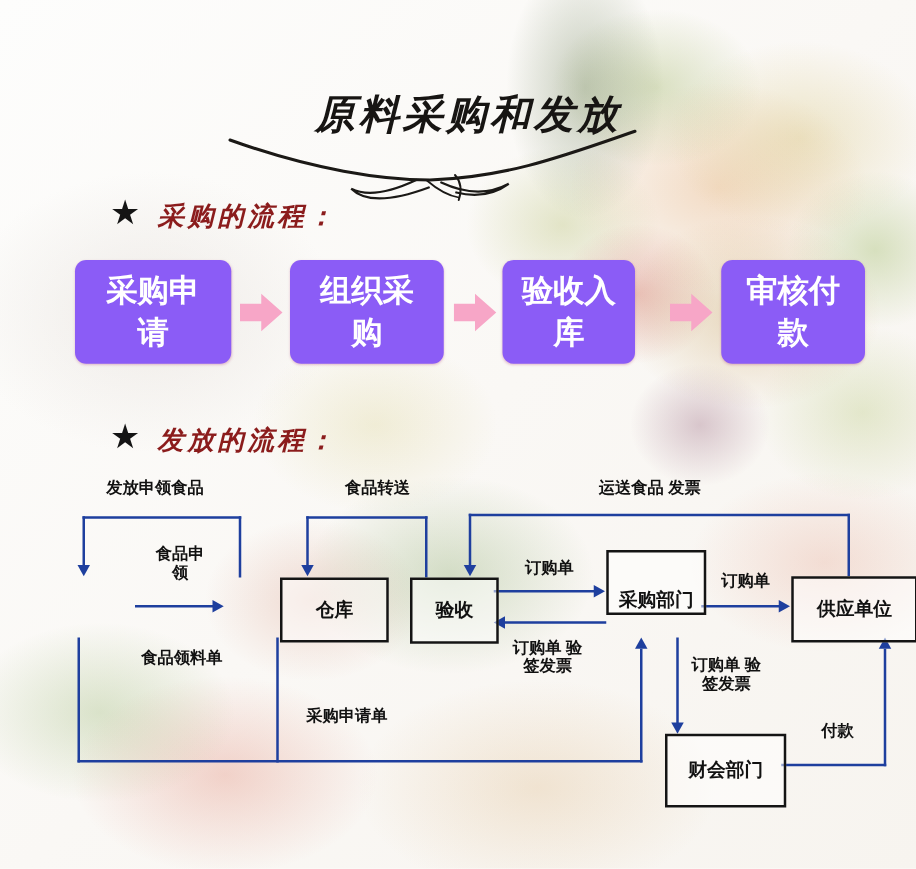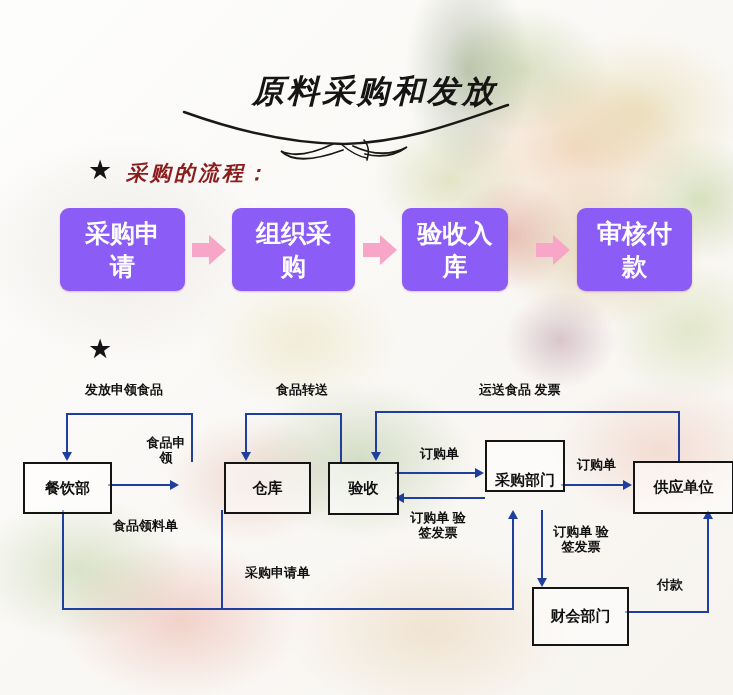--- a/index.html
+++ b/index.html
@@ -99,20 +99,21 @@
     <div class="wrap">验收入库</div>
   </div>
   <svg class="abs" style="left:536px;top:233px;" width="35" height="34" viewBox="0 0 35 34">
     <polygon points="0,10 17,10 17,2 34,17 17,32 17,24 0,24" fill="#f7a6c7"></polygon>
   </svg>
   <div class="abs step-box" style="left:577px;top:208px;width:115px;height:83px;">
     <div class="wrap">审核付款</div>
   </div>
 
   <div class="abs star" style="left:88px;top:336px;">★</div>
+  <div class="abs section-heading" style="left:126px;top:338px;">发放的流程：</div>
 
   <div class="vline" style="left:191px;top:413px;height:49px;"></div>
   <div class="hline" style="left:66px;top:413px;width:127px;"></div>
   <div class="vline" style="left:66px;top:413px;height:40px;"></div>
   <div class="arr arr-down" style="left:62px;top:452px;"></div>
 
   <div class="hline" style="left:108px;top:484px;width:64px;"></div>
   <div class="arr arr-right" style="left:170px;top:480px;"></div>
 
   <div class="vline" style="left:340px;top:413px;height:49px;"></div>
@@ -140,43 +141,40 @@
   <div class="vline" style="left:62px;top:510px;height:100px;"></div>
   <div class="vline" style="left:221px;top:510px;height:100px;"></div>
   <div class="hline" style="left:62px;top:608px;width:452px;"></div>
   <div class="vline" style="left:512px;top:519px;height:91px;"></div>
   <div class="arr arr-up" style="left:508px;top:510px;"></div>
 
   <div class="hline" style="left:625px;top:611px;width:84px;"></div>
   <div class="vline" style="left:707px;top:519px;height:94px;"></div>
   <div class="arr arr-up" style="left:703px;top:510px;"></div>
 
-  <div class="abs node" style="left:23px;top:462px;width:85px;height:48px;">
-    <span>餐饮部</span>
-  </div>
   <div class="abs node" style="left:180px;top:462px;width:83px;height:48px;margin-left:44px;">
     <span>仓库</span>
   </div>
   <div class="abs node" style="left:328px;top:462px;width:67px;height:49px;">
     <span>验收</span>
   </div>
   <div class="abs node" style="left:485px;top:440px;width:76px;height:48px;align-items:flex-end;">
     <span>采购部门</span>
   </div>
   <div class="abs node" style="left:633px;top:461px;width:97px;height:49px;">
     <span>供应单位</span>
   </div>
   <div class="abs node" style="left:532px;top:587px;width:93px;height:55px;">
     <span>财会部门</span>
   </div>
 
   <div class="edge-label" style="left:85px;top:381px;">发放申领食品</div>
   <div class="edge-label" style="left:276px;top:381px;">食品转送</div>
   <div class="edge-label" style="left:479px;top:381px;">运送食品 发票</div>
-  <div class="edge-label wrapping" style="left:121px;top:436px;width:46px;margin-left:22px;">食品申领</div>
+  <div class="edge-label wrapping" style="left:121px;top:436px;width:46px;">食品申领</div>
   <div class="edge-label" style="left:420px;top:445px;">订购单</div>
   <div class="edge-label" style="left:577px;top:456px;">订购单</div>
   <div class="edge-label" style="left:113px;top:517px;">食品领料单</div>
   <div class="edge-label wrapping" style="left:406px;top:511px;width:64px;">订购单 验签发票</div>
   <div class="edge-label" style="left:245px;top:564px;">采购申请单</div>
   <div class="edge-label wrapping" style="left:549px;top:525px;width:64px;">订购单 验签发票</div>
   <div class="edge-label" style="left:657px;top:576px;font-family:Liberation Serif, serif;">付款</div>
 </div>
 
 </body></html>

